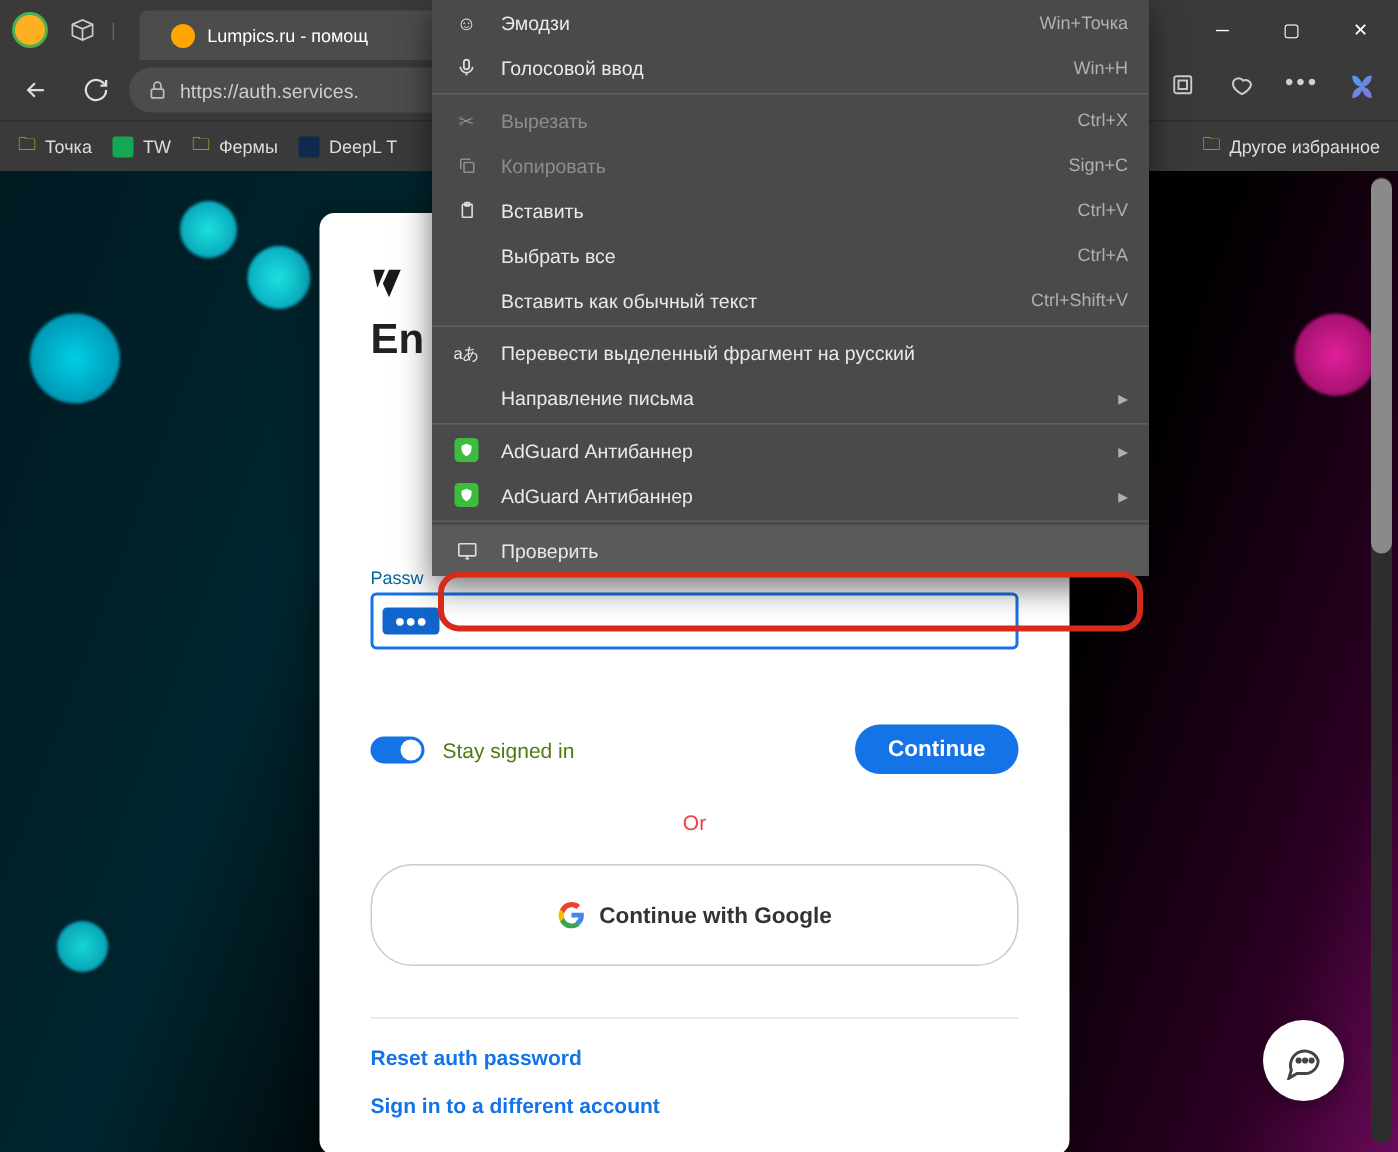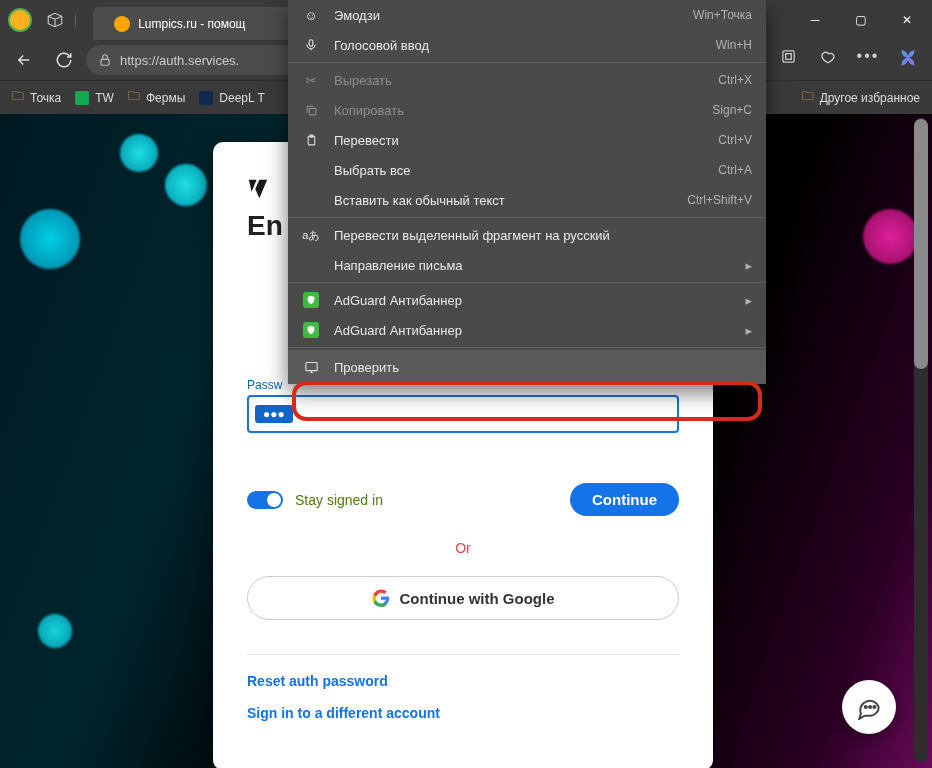--- a/index.html
+++ b/index.html
@@ -48,21 +48,21 @@
 .avatar-row{margin-top:22px;height:54px}
 .pw-label{font-size:12px;color:#0369a1;margin-top:60px}
 .pw-box{height:38px;border:2px solid #1473e6;border-radius:4px;margin-top:3px;display:flex;align-items:center;padding:0 6px}
 .pw-chip{background:#1066cc;color:#fff;font-size:12px;padding:2px 8px;border-radius:3px}
 .stay-row{display:flex;align-items:center;justify-content:space-between;margin-top:50px}
 .stay-left{display:flex;align-items:center;gap:12px;color:#4d7c0f;font-size:14px}
 .toggle{width:36px;height:18px;background:#1473e6;border-radius:10px;position:relative}
 .toggle::after{content:"";position:absolute;width:14px;height:14px;background:#fff;border-radius:50%;top:2px;left:20px}
 .btn-continue{background:#1473e6;color:#fff;border:none;border-radius:20px;padding:8px 22px;font-size:15px;font-weight:600}
 .or{text-align:center;color:#ef4444;font-size:14px;margin-top:24px}
-.gbtn{margin-top:20px;border:1px solid #ccc;border-radius:28px;height:44px;display:flex;align-items:center;justify-content:center;gap:10px;font-weight:700;font-size:15px;color:#333}
+.gbtn{margin-top:20px;border:1px solid #ccc;border-radius:28px;height:68px;display:flex;align-items:center;justify-content:center;gap:10px;font-weight:700;font-size:15px;color:#333}
 .g-icon{width:18px;height:18px}
 .sep{border:none;border-top:1px solid #e4e4e4;margin-top:34px}
 .links{margin-top:18px;font-size:14px}
 .links a{color:#1473e6;text-decoration:none;font-weight:600;display:block;margin-bottom:16px}
 
 
 .chat-fab{position:absolute;right:36px;bottom:34px;width:54px;height:54px;background:#fff;border-radius:50%;box-shadow:0 4px 12px rgba(0,0,0,.3);display:flex;align-items:center;justify-content:center}
 
 
 .ctxmenu{position:absolute;left:288px;top:0;width:478px;background:#4a4a4a;color:#e9e9e9;font-size:13px;box-shadow:0 8px 20px rgba(0,0,0,.55);z-index:50}
@@ -257,21 +257,21 @@
       <span class="lbl">Копировать</span>
       <span class="sc">Sign+C</span>
     </div>
   <div class="mrow">
       <span class="mi">
         <svg width="13" height="13" viewBox="0 0 24 24" fill="none" stroke="#ddd" stroke-width="2">
           <rect x="6" y="4" width="12" height="16" rx="1"></rect>
           <rect x="9" y="2" width="6" height="4" rx="1"></rect>
         </svg>
       </span>
-      <span class="lbl">Перевести</span>
+      <span class="lbl">Вставить</span>
       <span class="sc">Ctrl+V</span>
     </div>
   <div class="mrow">
       <span class="mi"></span>
       <span class="lbl">Выбрать все</span>
       <span class="sc">Ctrl+A</span>
     </div>
   <div class="mrow">
       <span class="mi"></span>
       <span class="lbl">Вставить как обычный текст</span>

